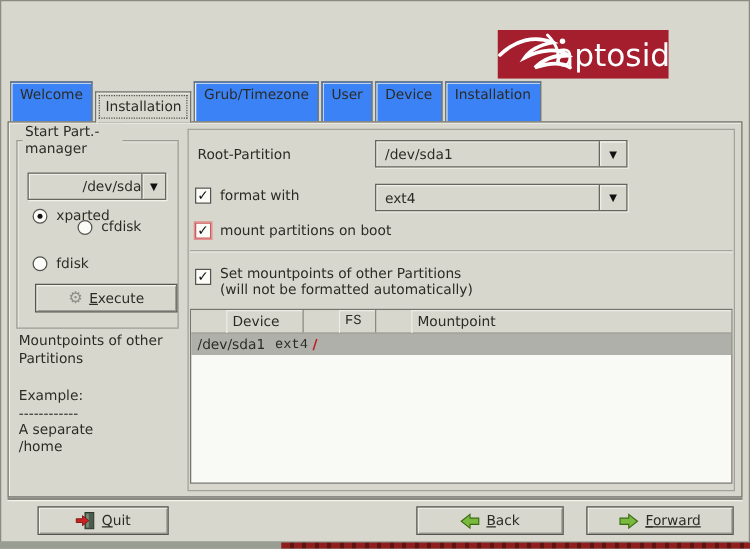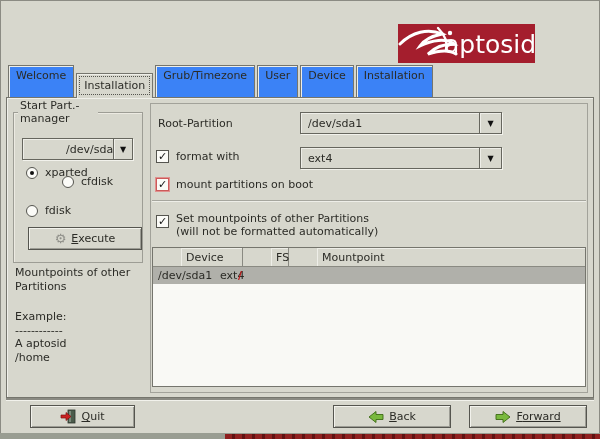--- a/index.html
+++ b/index.html
@@ -74,21 +74,21 @@
 
   
   .right-frame { position:absolute; left:150px; top:103px; width:438px; height:290px;
                  border:1px solid #a2a29a; }
   .mtable { position:absolute; left:152px; top:247px; width:434px; height:140px;
             background:#f9f9f5; border:1px solid #75756d; }
   .mtable .hdr { display:flex; height:19px; background:#d7d7cd; border-bottom:1px solid #8a8a82; }
   .mtable .hdr .cell { padding:3px 0 0 5px; border-right:1px solid #8a8a82;
                        box-shadow:inset 1px 1px 0 #eeeee8;margin-left:28px; }
   .mtable .hdr .cell:last-child { border-right:none; }
-  .c-dev { width:62px; } .c-fs { width:18px; } .c-mp { flex:1; }
+  .c-dev { width:62px; } .c-fs { width:30px;font-family:Liberation Mono, monospace; } .c-mp { flex:1; }
   .mtable .row { display:flex; height:17px; background:#b0b0aa; align-items:center; }
   .mtable .row .cell { padding-left:5px; white-space:nowrap; }
   .red { color:#c01818; font-weight:bold; }
 
   .notes { position:absolute; left:15px; top:266px; width:130px; line-height:13.5px; }
   .notes div { margin:0; }
 
   
   .groove { position:absolute; left:6px; top:398px; width:588px; height:2px;
             background:#8a8a82; box-shadow:0 1px 0 #f2f2ec; }
@@ -153,21 +153,21 @@
   <div class="btn" style="left:28px; top:227px; width:114px; height:23px;">
     <span class="gear">⚙</span>
     <span><span class="mn">E</span><span>xecute</span></span>
   </div>
 
   <div class="notes">
     <div>Mountpoints of other Partitions</div>
     <div style="height:17px"></div>
     <div>Example:</div>
     <div>------------</div>
-    <div>A aptosid</div>
+    <div>A separate</div>
     <div>/home</div>
   </div>
 
   <div class="right-frame"></div>
 
   <div style="position:absolute; left:158px; top:117px;">Root-Partition</div>
   <div class="combo" style="left:300px; top:112px; width:202px;">
     <span class="val">/dev/sda1</span>
     <span class="arrowbox">
         <span>▼</span>

